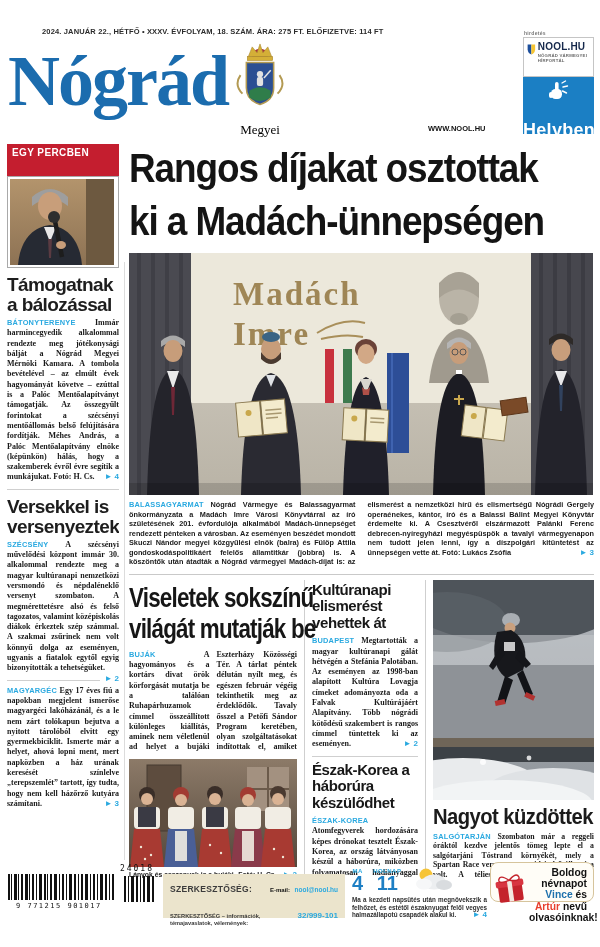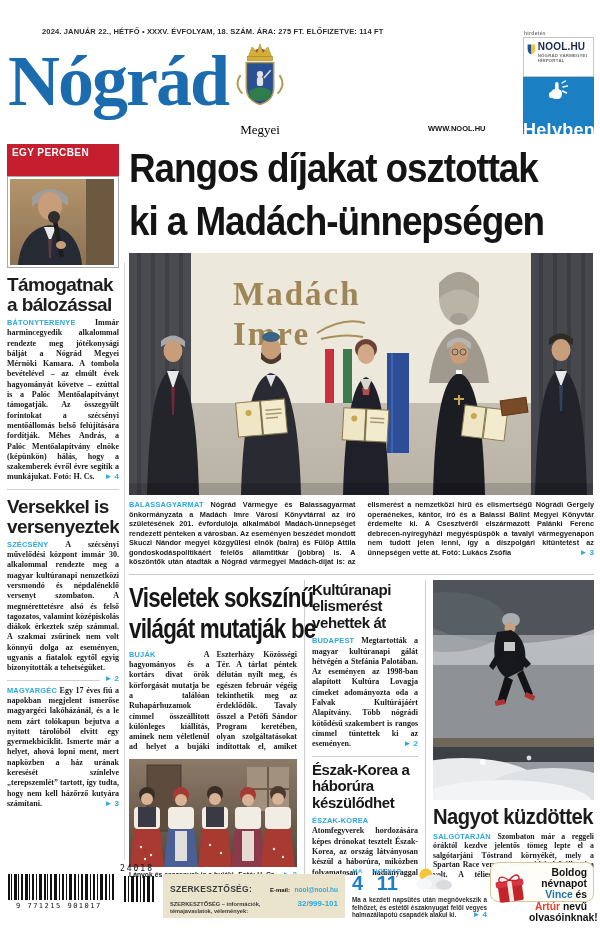--- a/index.html
+++ b/index.html
@@ -57,21 +57,21 @@
   .barcode-wrap{position:absolute;left:8px;top:864px;width:150px;height:50px;}
   .issue{position:absolute;right:4px;top:0;font-family:"DejaVu Sans Mono",monospace;font-size:8px;letter-spacing:2px;color:#111;}
   .bars-main{position:absolute;left:0;top:10px;}
   .bars-addon{position:absolute;left:116px;top:12px;}
   .ean{position:absolute;left:0;top:38px;width:110px;font-family:"DejaVu Sans Mono",monospace;font-size:7px;letter-spacing:1.5px;color:#111;margin-left:8px;}
   .contact{position:absolute;left:163px;top:874px;width:182px;height:44px;background:#ebe4cc;box-sizing:border-box;padding:4px 7px 0;}
   .c-top{display:flex;justify-content:space-between;align-items:baseline;}
   .c-title{font-size:8.5px;font-weight:700;color:#3c3c3c;letter-spacing:.3px;}
   .c-eml{font-size:6px;font-weight:700;color:#111;}
   .c-ema{font-size:6.5px;font-weight:700;color:#2aa9e0;}
-  .c-row{display:flex;justify-content:space-between;align-items:baseline;margin-top:3px;}
+  .c-row{display:flex;justify-content:space-between;align-items:baseline;margin-top:15px;}
   .c-lab{font-size:5.7px;font-weight:700;color:#3a3a3a;width:126px;line-height:6.8px;}
   .c-ph{font-size:8px;font-weight:700;color:#2aa9e0;}
   .weather{position:absolute;left:352px;top:864px;width:135px;}
   .w-top{display:flex;align-items:flex-end;gap:10px;height:28px;}
   .w-day{text-align:center;}
   .w-lab{font-size:6px;font-weight:700;color:#2aa9e0;letter-spacing:.5px;}
   .w-temp{font-size:20px;line-height:18px;font-weight:700;color:#1d7fc4;}
   .w-text{font-size:6.3px;font-weight:700;line-height:7.7px;text-align:justify;color:#2e2e2e;margin-top:4px;}
   .nameday{position:absolute;left:490px;top:862px;width:104px;height:40px;border:1.5px solid #d6c49c;border-radius:8px;
            background:#fffdf7;box-sizing:border-box;padding:4px 6px 0 38px;text-align:right;}

